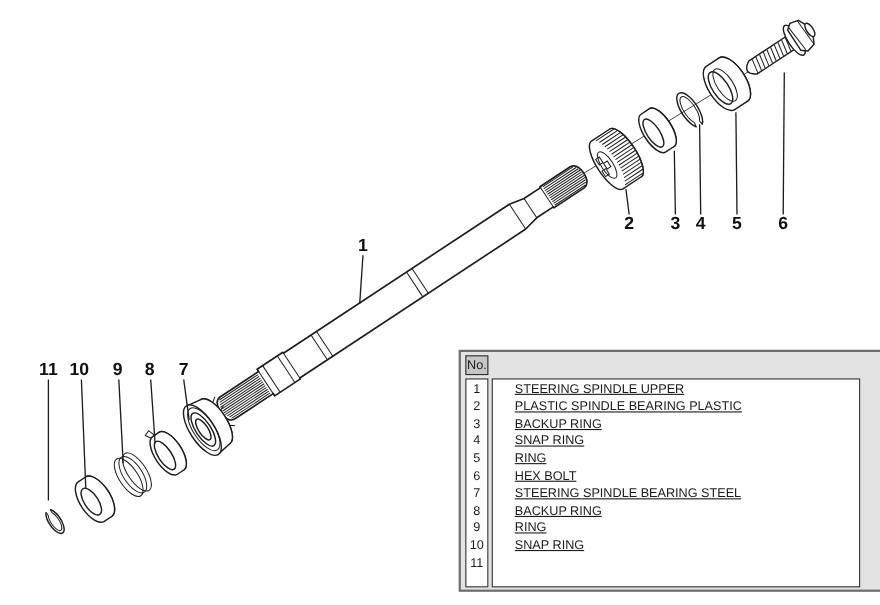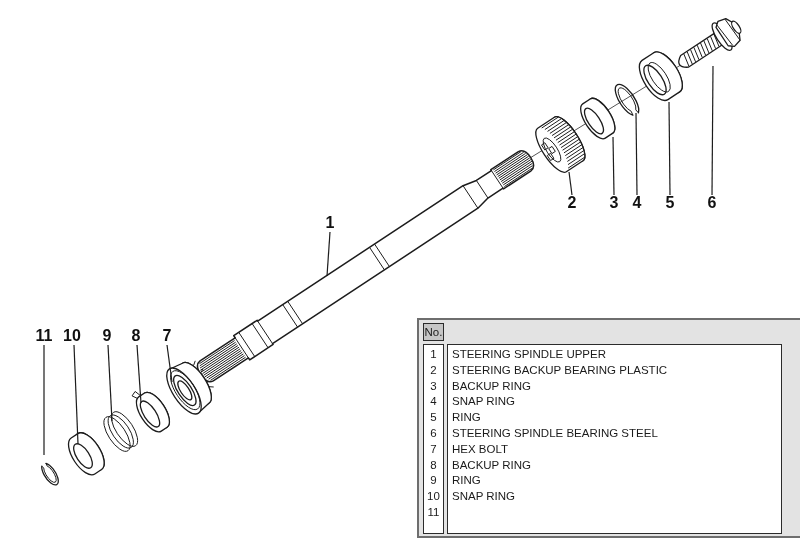--- a/index.html
+++ b/index.html
@@ -23,22 +23,22 @@
   .hdr-cell{position:absolute;background:#c6c6c6;border:1px solid #2b2b2b;
             font-size:11.5px;display:flex;align-items:center;justify-content:center;
             box-sizing:border-box;color:#1b1b1b;}
   .hdr-no  {left:4px;top:3px;width:21px;height:18px;}
   .hdr-desc{left:28px;top:3px;width:335px;height:18px;}
   .body-box{position:absolute;background:#ffffff;border:1px solid #2b2b2b;
             box-sizing:border-box;top:24px;height:190px;overflow:hidden;padding-top:2px;}
   .box-no  {left:4px;width:21px;}
   .box-desc{left:28px;width:335px;}
   .cell-no  {font-size:11.5px;line-height:15.8px;text-align:center;}
-  .cell-desc{font-size:11.5px;line-height:15.8px;padding-left:4px;
-             white-space:nowrap;overflow:hidden;}
+  .cell-desc{font-size:11.5px;line-height:15.8px;padding-left:20px;
+             white-space:nowrap;overflow:hidden;text-decoration:underline;}
 </style>
 </head>
 <body>
 
 <div id="stage">
 
 <svg width="800" height="550" viewBox="0 0 800 550">
 
   <line class="hair" x1="530" y1="158" x2="684" y2="63"></line>
 
@@ -242,25 +242,25 @@
         <div class="cell-no">5</div>
         <div class="cell-no">6</div>
         <div class="cell-no">7</div>
         <div class="cell-no">8</div>
         <div class="cell-no">9</div>
         <div class="cell-no">10</div>
         <div class="cell-no">11</div>
       </div>
   <div class="body-box box-desc" id="desc-box">
         <div class="cell-desc">STEERING SPINDLE UPPER</div>
-        <div class="cell-desc">STEERING BACKUP BEARING PLASTIC</div>
+        <div class="cell-desc">PLASTIC SPINDLE BEARING PLASTIC</div>
         <div class="cell-desc">BACKUP RING</div>
         <div class="cell-desc">SNAP RING</div>
         <div class="cell-desc">RING</div>
+        <div class="cell-desc">HEX BOLT</div>
         <div class="cell-desc">STEERING SPINDLE BEARING STEEL</div>
-        <div class="cell-desc">HEX BOLT</div>
         <div class="cell-desc">BACKUP RING</div>
         <div class="cell-desc">RING</div>
         <div class="cell-desc">SNAP RING</div>
       </div>
 </div>
 
 </div>
 
 </body></html>

